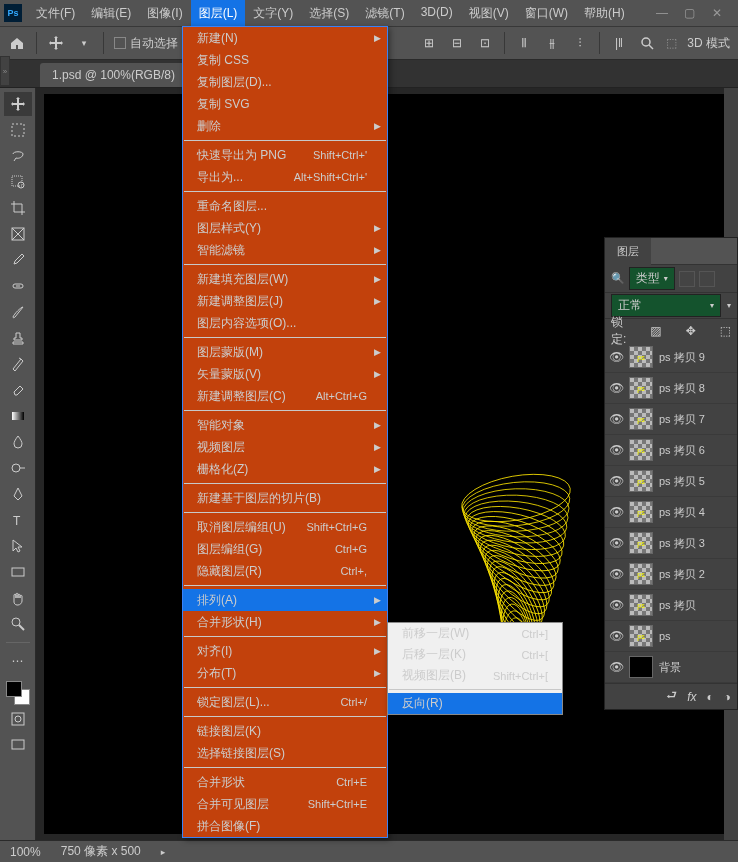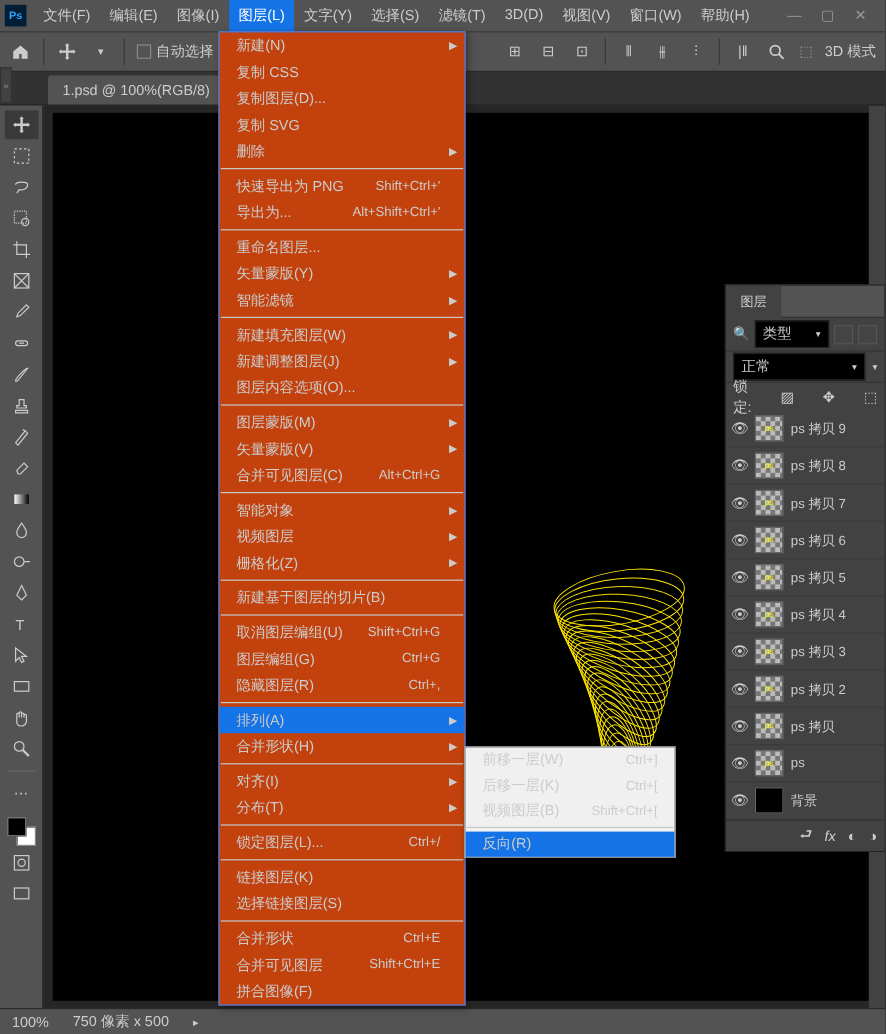--- a/index.html
+++ b/index.html
@@ -48,21 +48,21 @@
 .layers-panel .blend-row{height:26px;background:#424242;display:flex;align-items:center;padding:0 6px;border-top:1px solid #333}
 .layers-panel .lock-row{height:24px;background:#424242;display:flex;align-items:center;padding:0 6px;gap:24px;border-top:1px solid #333;font-size:11px}
 .layer-list{background:#424242}
 .layer{height:31px;display:flex;align-items:center;padding:0 4px;gap:6px;border-bottom:1px solid #3a3a3a}
 .layer .eye{width:14px;text-align:center;color:#ccc}
 .layer .thumb{width:24px;height:22px;border:1px solid #666;display:flex;align-items:center;justify-content:center;font-size:8px}
 .layer .checker{background:repeating-conic-gradient(#777 0 25%,#bbb 0 50%) 0 0/8px 8px}
 .layer .name{font-size:11px;white-space:nowrap;overflow:hidden}
 .panel-footer{height:26px;background:#424242;border-top:1px solid #333;display:flex;align-items:center;justify-content:flex-end;gap:10px;padding:0 6px;color:#888}
 .statusbar{position:absolute;bottom:0;left:0;right:0;height:22px;background:#535353;border-top:1px solid #2a2a2a;display:flex;align-items:center;padding:0 10px;gap:20px;font-size:11px;color:#bbb}
-.select-box{background:#000000;border:1px solid #222;padding:2px 6px;font-size:11px;display:flex;align-items:center;gap:20px}
+.select-box{background:#14532d;border:1px solid #222;padding:2px 6px;font-size:11px;display:flex;align-items:center;gap:4px}
 .sm-icon{width:16px;height:16px;border:1px solid #555;background:#444}
 .panel-collapse{position:absolute;left:0;top:56px;width:10px;height:30px;background:#424242;border:1px solid #333;z-index:5;display:flex;align-items:center;justify-content:center;color:#888;font-size:8px}
 svg{display:block}
 </style>
 </head>
 <body>
 
 <div class="titlebar">
   <div class="ps-icon">Ps</div>
   <div class="menubar" id="menubar">
@@ -336,21 +336,21 @@
     </div>
     <div class="row">
       <span>导出为...</span>
       <span class="shortcut">Alt+Shift+Ctrl+'</span>
     </div>
     <div class="sep"></div>
     <div class="row">
       <span>重命名图层...</span>
     </div>
     <div class="row">
-      <span>矢量蒙版(Y)</span>
+      <span>图层样式(Y)</span>
       <span class="arrow">▶</span>
     </div>
     <div class="row disabled">
       <span>智能滤镜</span>
       <span class="arrow">▶</span>
     </div>
     <div class="sep"></div>
     <div class="row">
       <span>新建填充图层(W)</span>
       <span class="arrow">▶</span>
@@ -365,21 +365,21 @@
     <div class="sep"></div>
     <div class="row disabled">
       <span>图层蒙版(M)</span>
       <span class="arrow">▶</span>
     </div>
     <div class="row disabled">
       <span>矢量蒙版(V)</span>
       <span class="arrow">▶</span>
     </div>
     <div class="row">
-      <span>合并可见图层(C)</span>
+      <span>新建调整图层(C)</span>
       <span class="shortcut">Alt+Ctrl+G</span>
     </div>
     <div class="sep"></div>
     <div class="row">
       <span>智能对象</span>
       <span class="arrow">▶</span>
     </div>
     <div class="row">
       <span>视频图层</span>
       <span class="arrow">▶</span>

